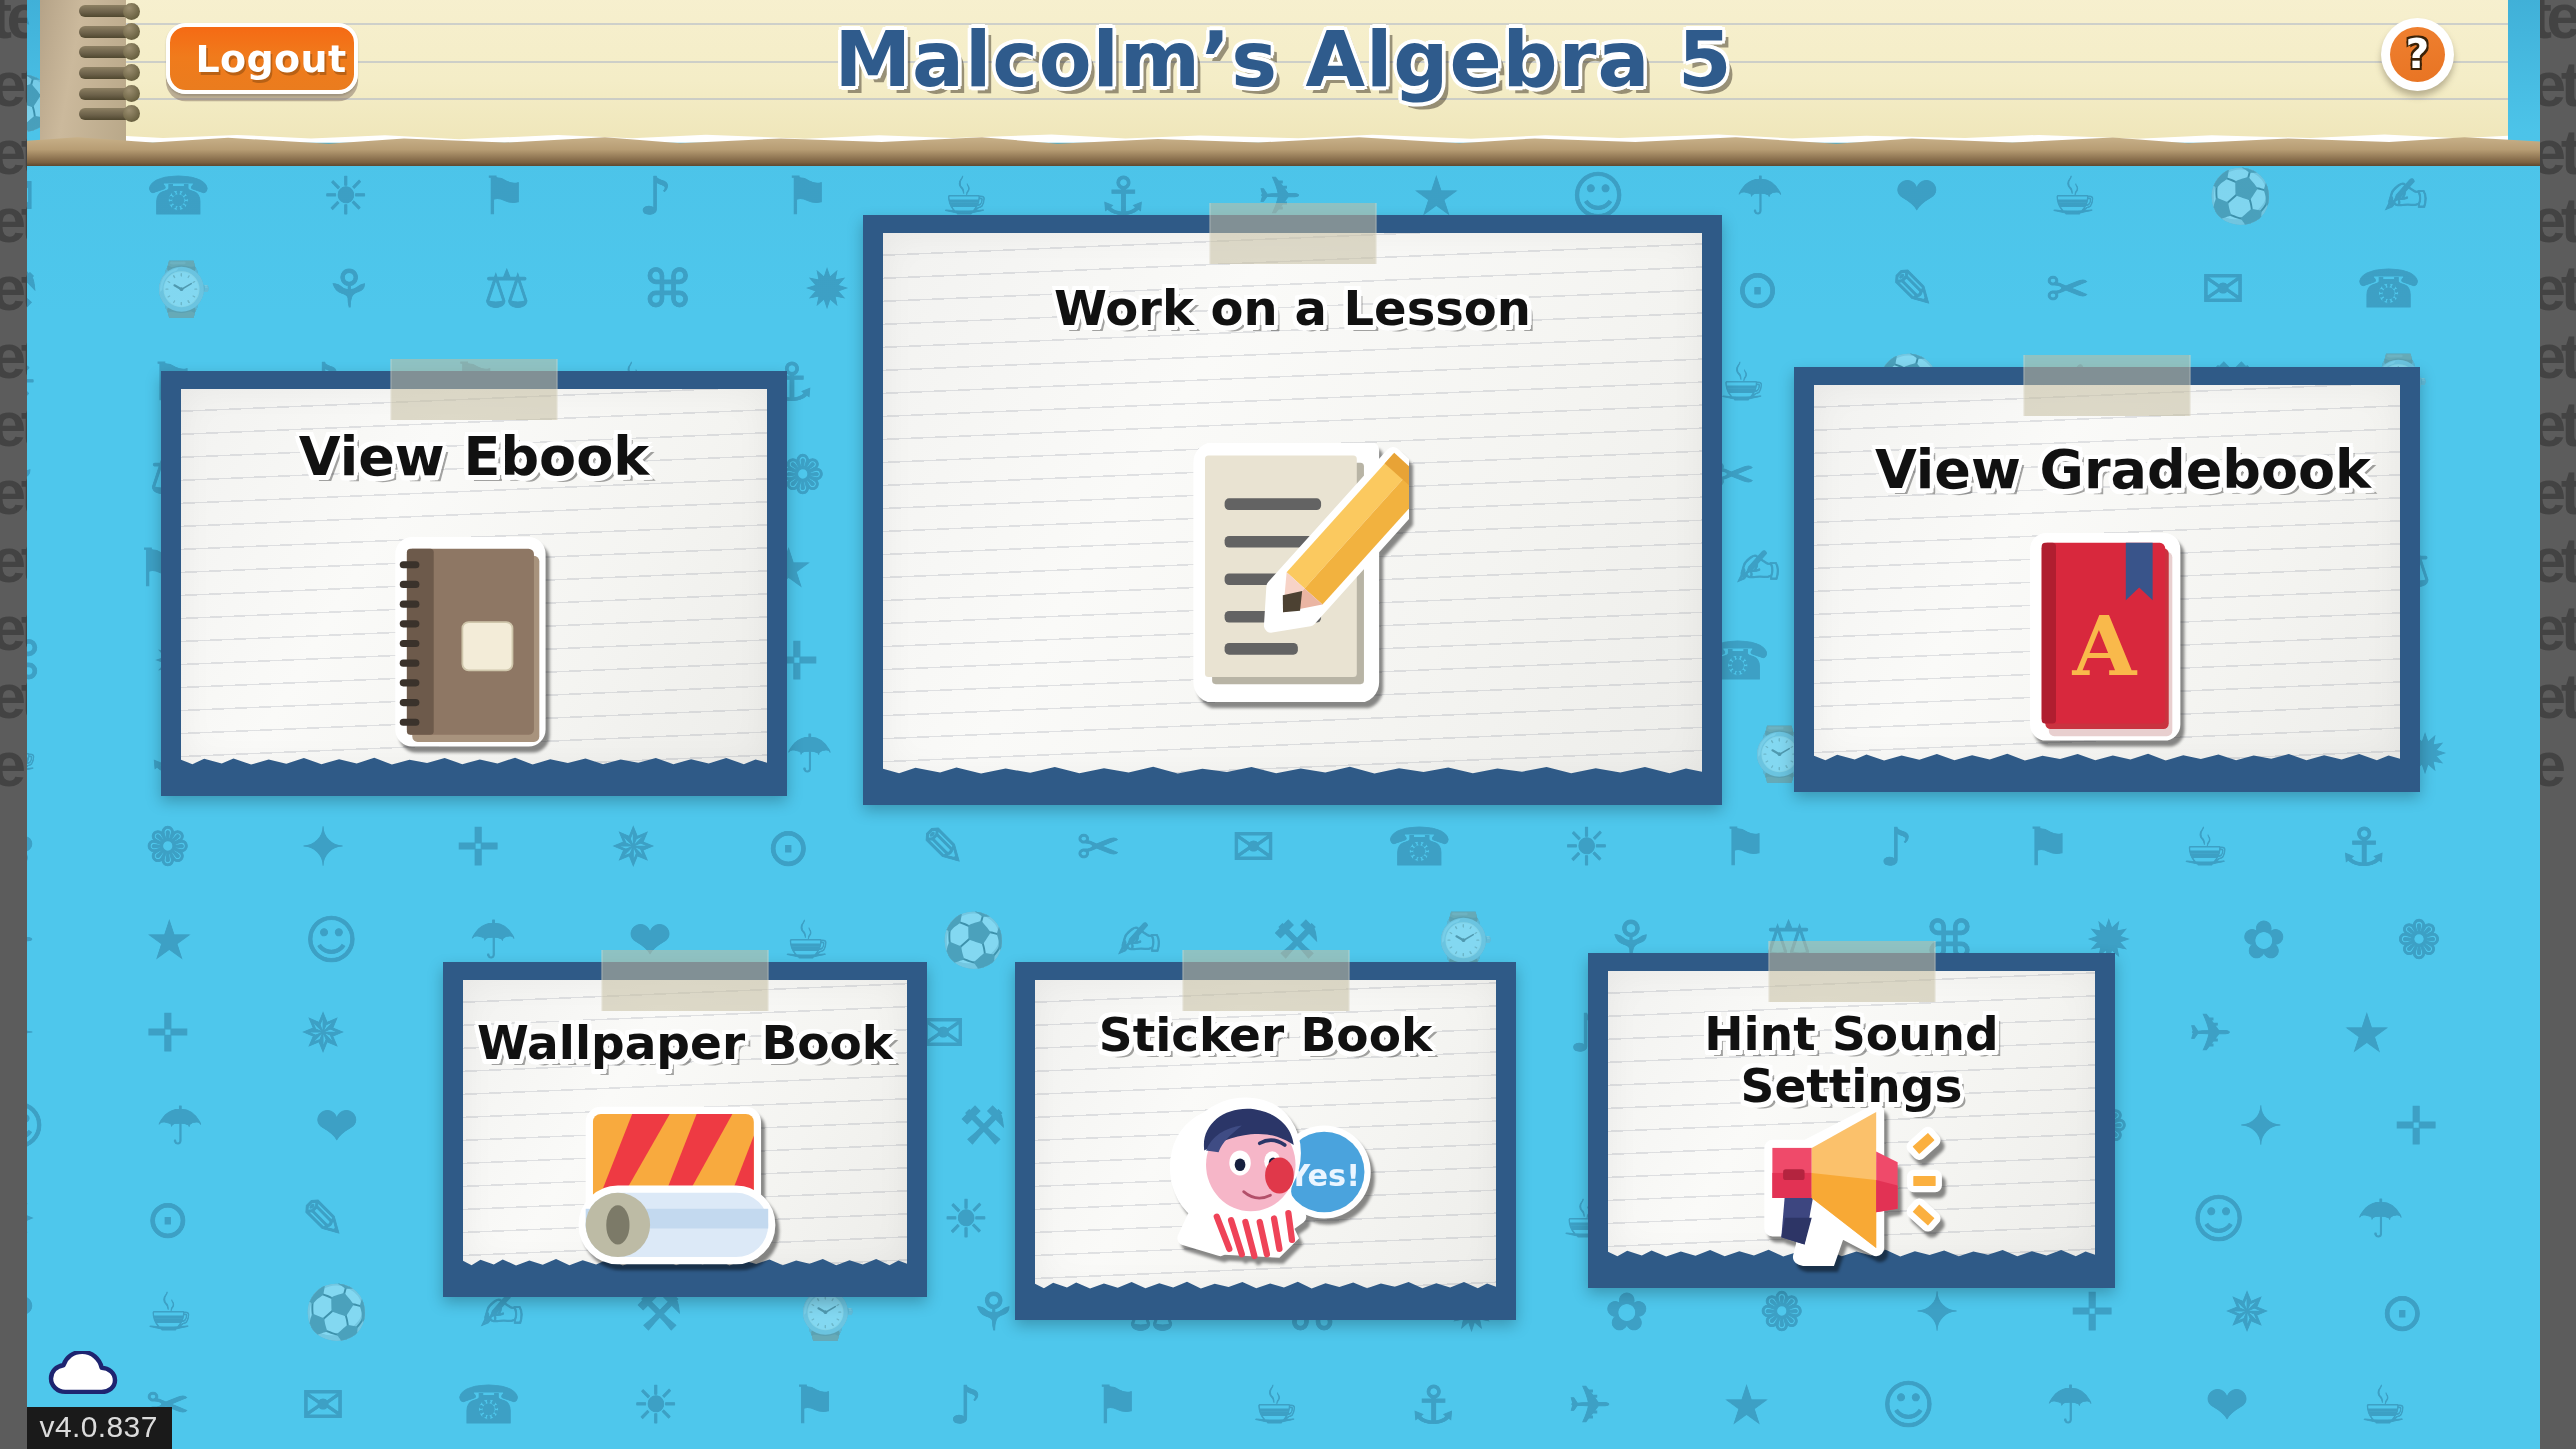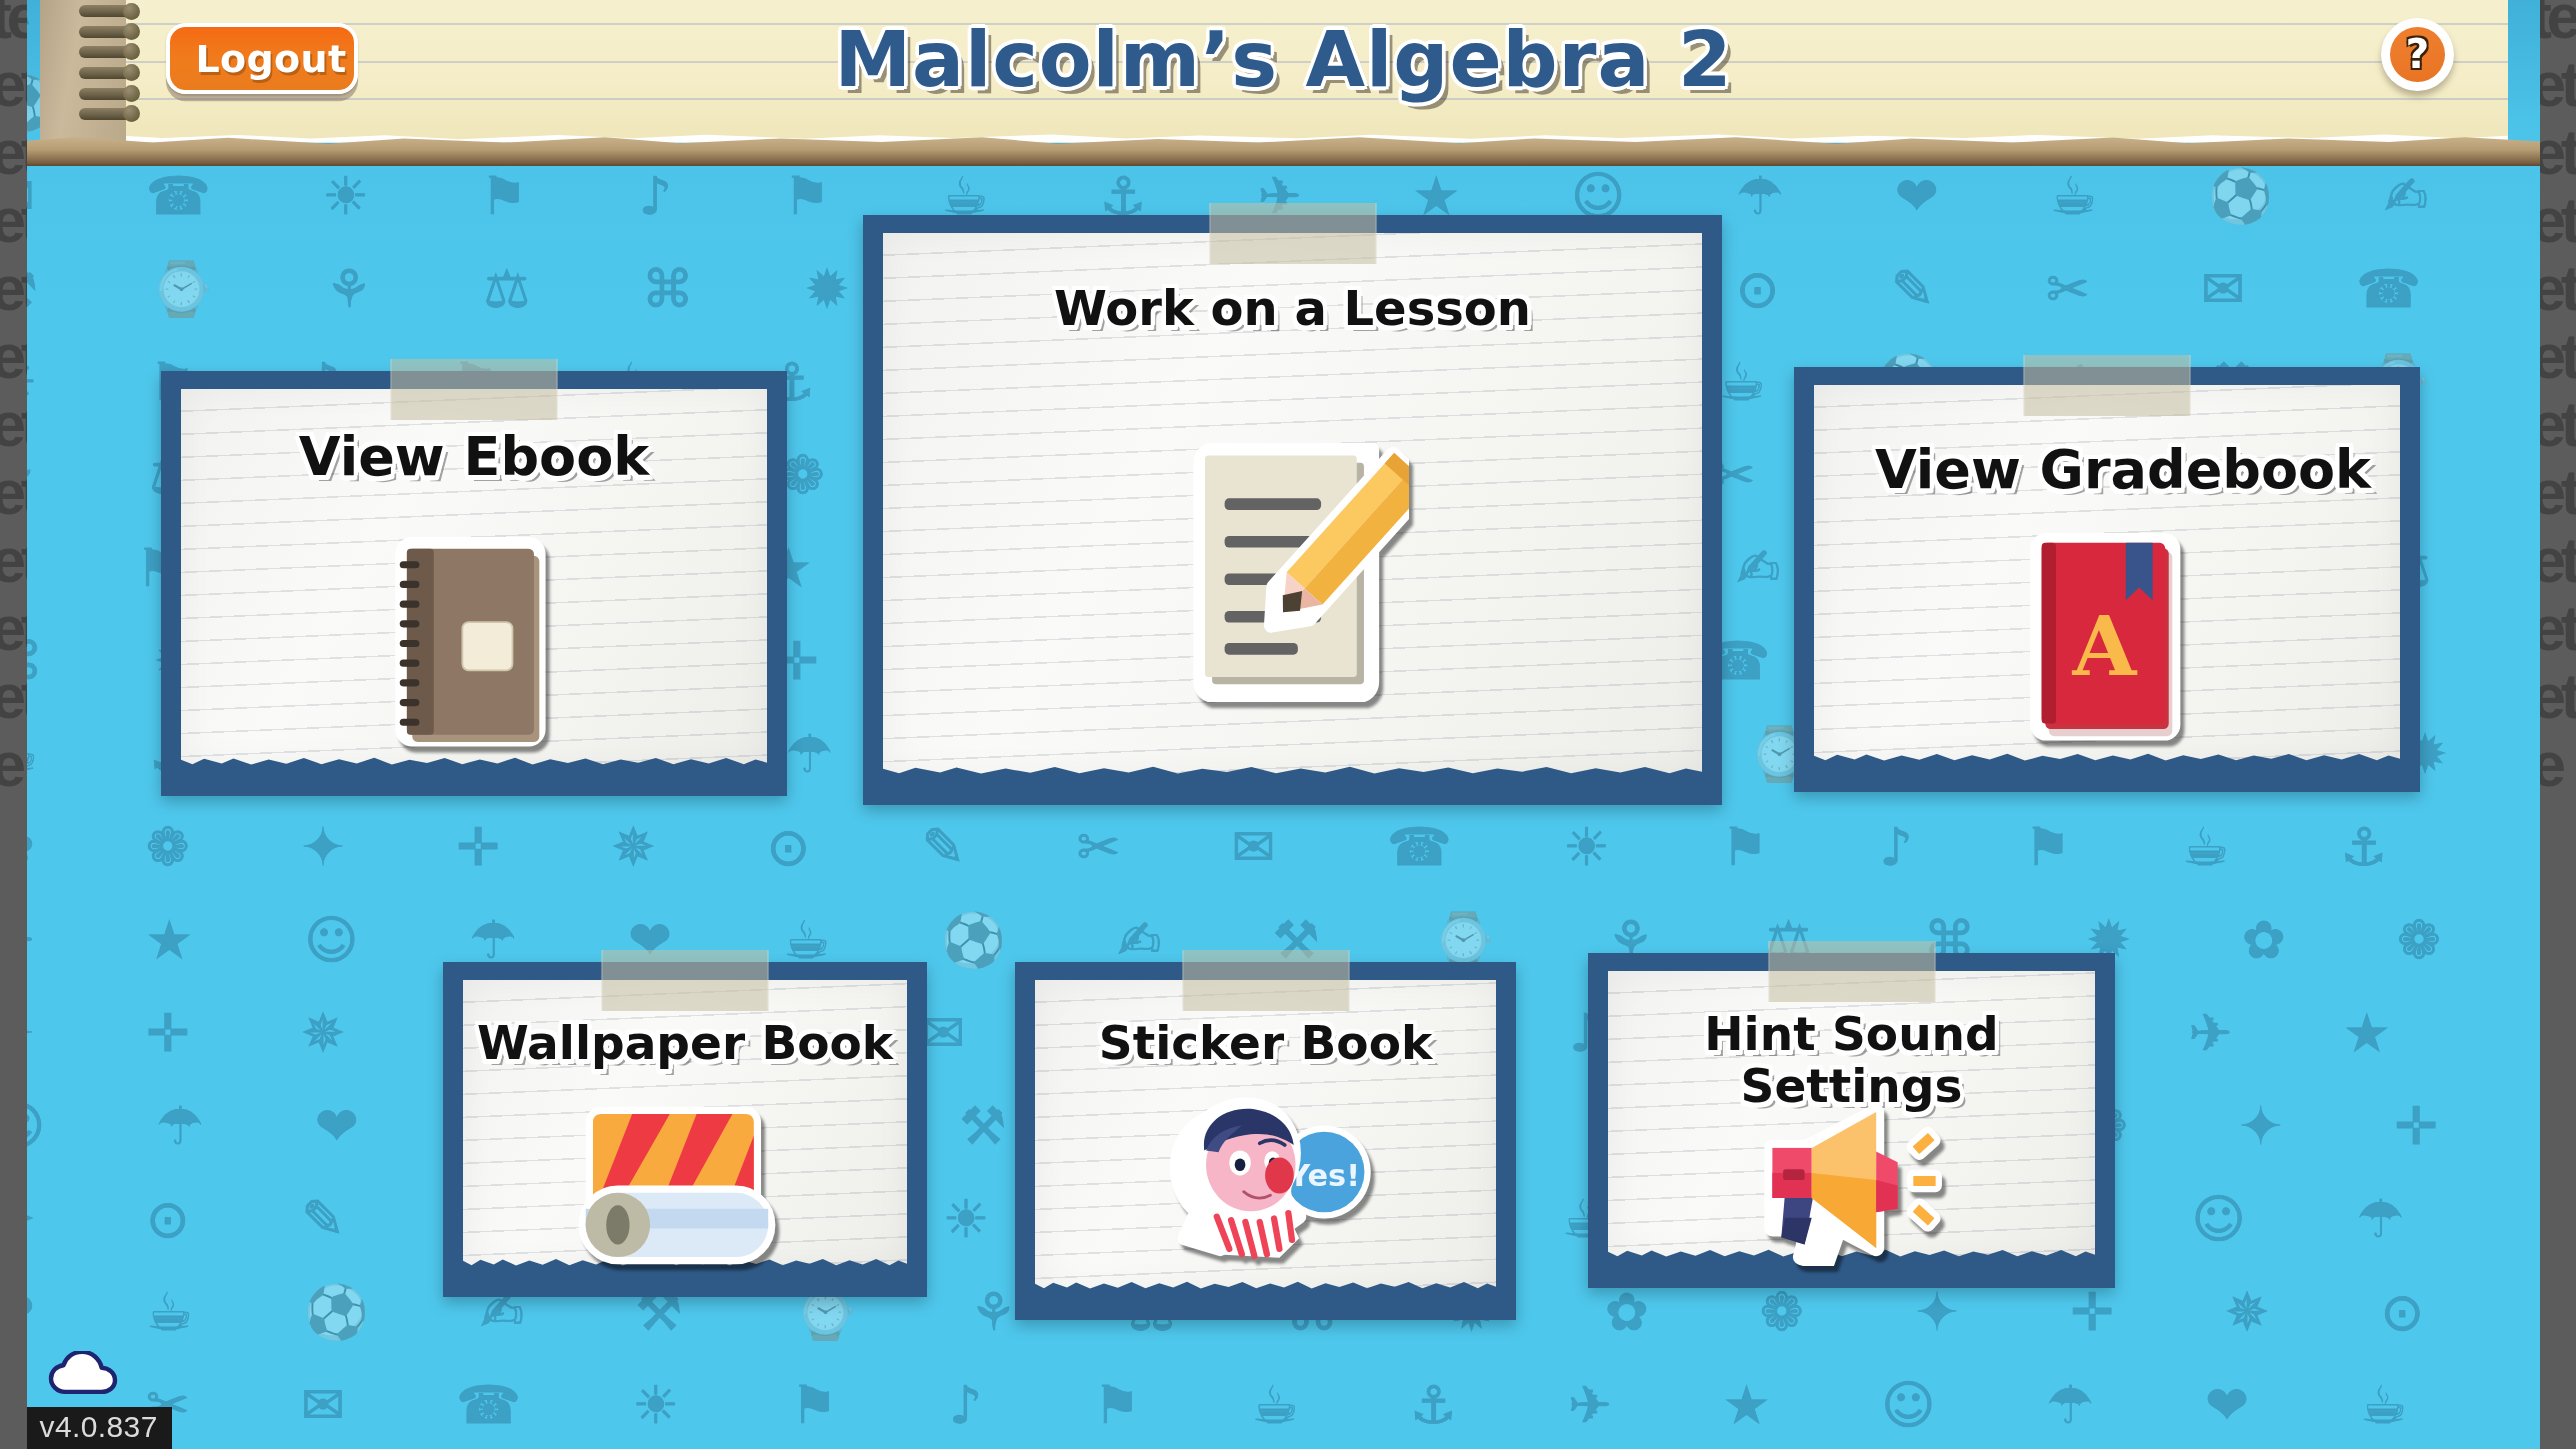--- a/index.html
+++ b/index.html
@@ -108,21 +108,21 @@
   #card-ebook{left:134px;top:371px;width:626px;height:425px;}
   #card-ebook .label{top:56px;}
   #card-ebook .art{top:165px;}
   #card-grade{left:1767px;top:367px;width:626px;height:425px;}
   #card-grade .label{top:73px;margin-left:32px;}
   #card-grade .art{top:165px;}
   #card-wall{left:416px;top:962px;width:484px;height:335px;}
   #card-wall .label{top:55px;font-size:47px;}
   #card-wall .art{top:143px;}
   #card-sticker{left:988px;top:962px;width:501px;height:358px;}
-  #card-sticker .label{top:55px;font-size:47px;}
+  #card-sticker .label{top:47px;font-size:47px;}
   #card-sticker .art{top:124px;}
   #card-hint{left:1561px;top:953px;width:488px;height:335px;padding-left:39px;}
   #card-hint .label{top:55px;font-size:47px;}
   #card-hint .art{top:143px;}
 
   
   .sticker{filter:drop-shadow(4.5px 6.3px 1.8px rgba(0,0,0,.45));}
 
   
   #cloud{position:absolute;left:19.7px;bottom:47px;z-index:60;}
@@ -165,21 +165,21 @@
         <div class="ring" style="top:97px"></div>
         <div class="ring" style="top:117px"></div>
       </div>
 
       <div id="hdr-cardboard"></div>
 
       <div id="logout">
         <span>Logout</span>
       </div>
 
-      <div id="title">Malcolm’s Algebra 2</div>
+      <div id="title">Malcolm’s Algebra 5</div>
 
       <div id="help">
         <div class="disc">
           <span class="q">?</span>
         </div>
       </div>
     </div>
 
     <div class="card" id="card-lesson">
       <div class="tape"></div>

